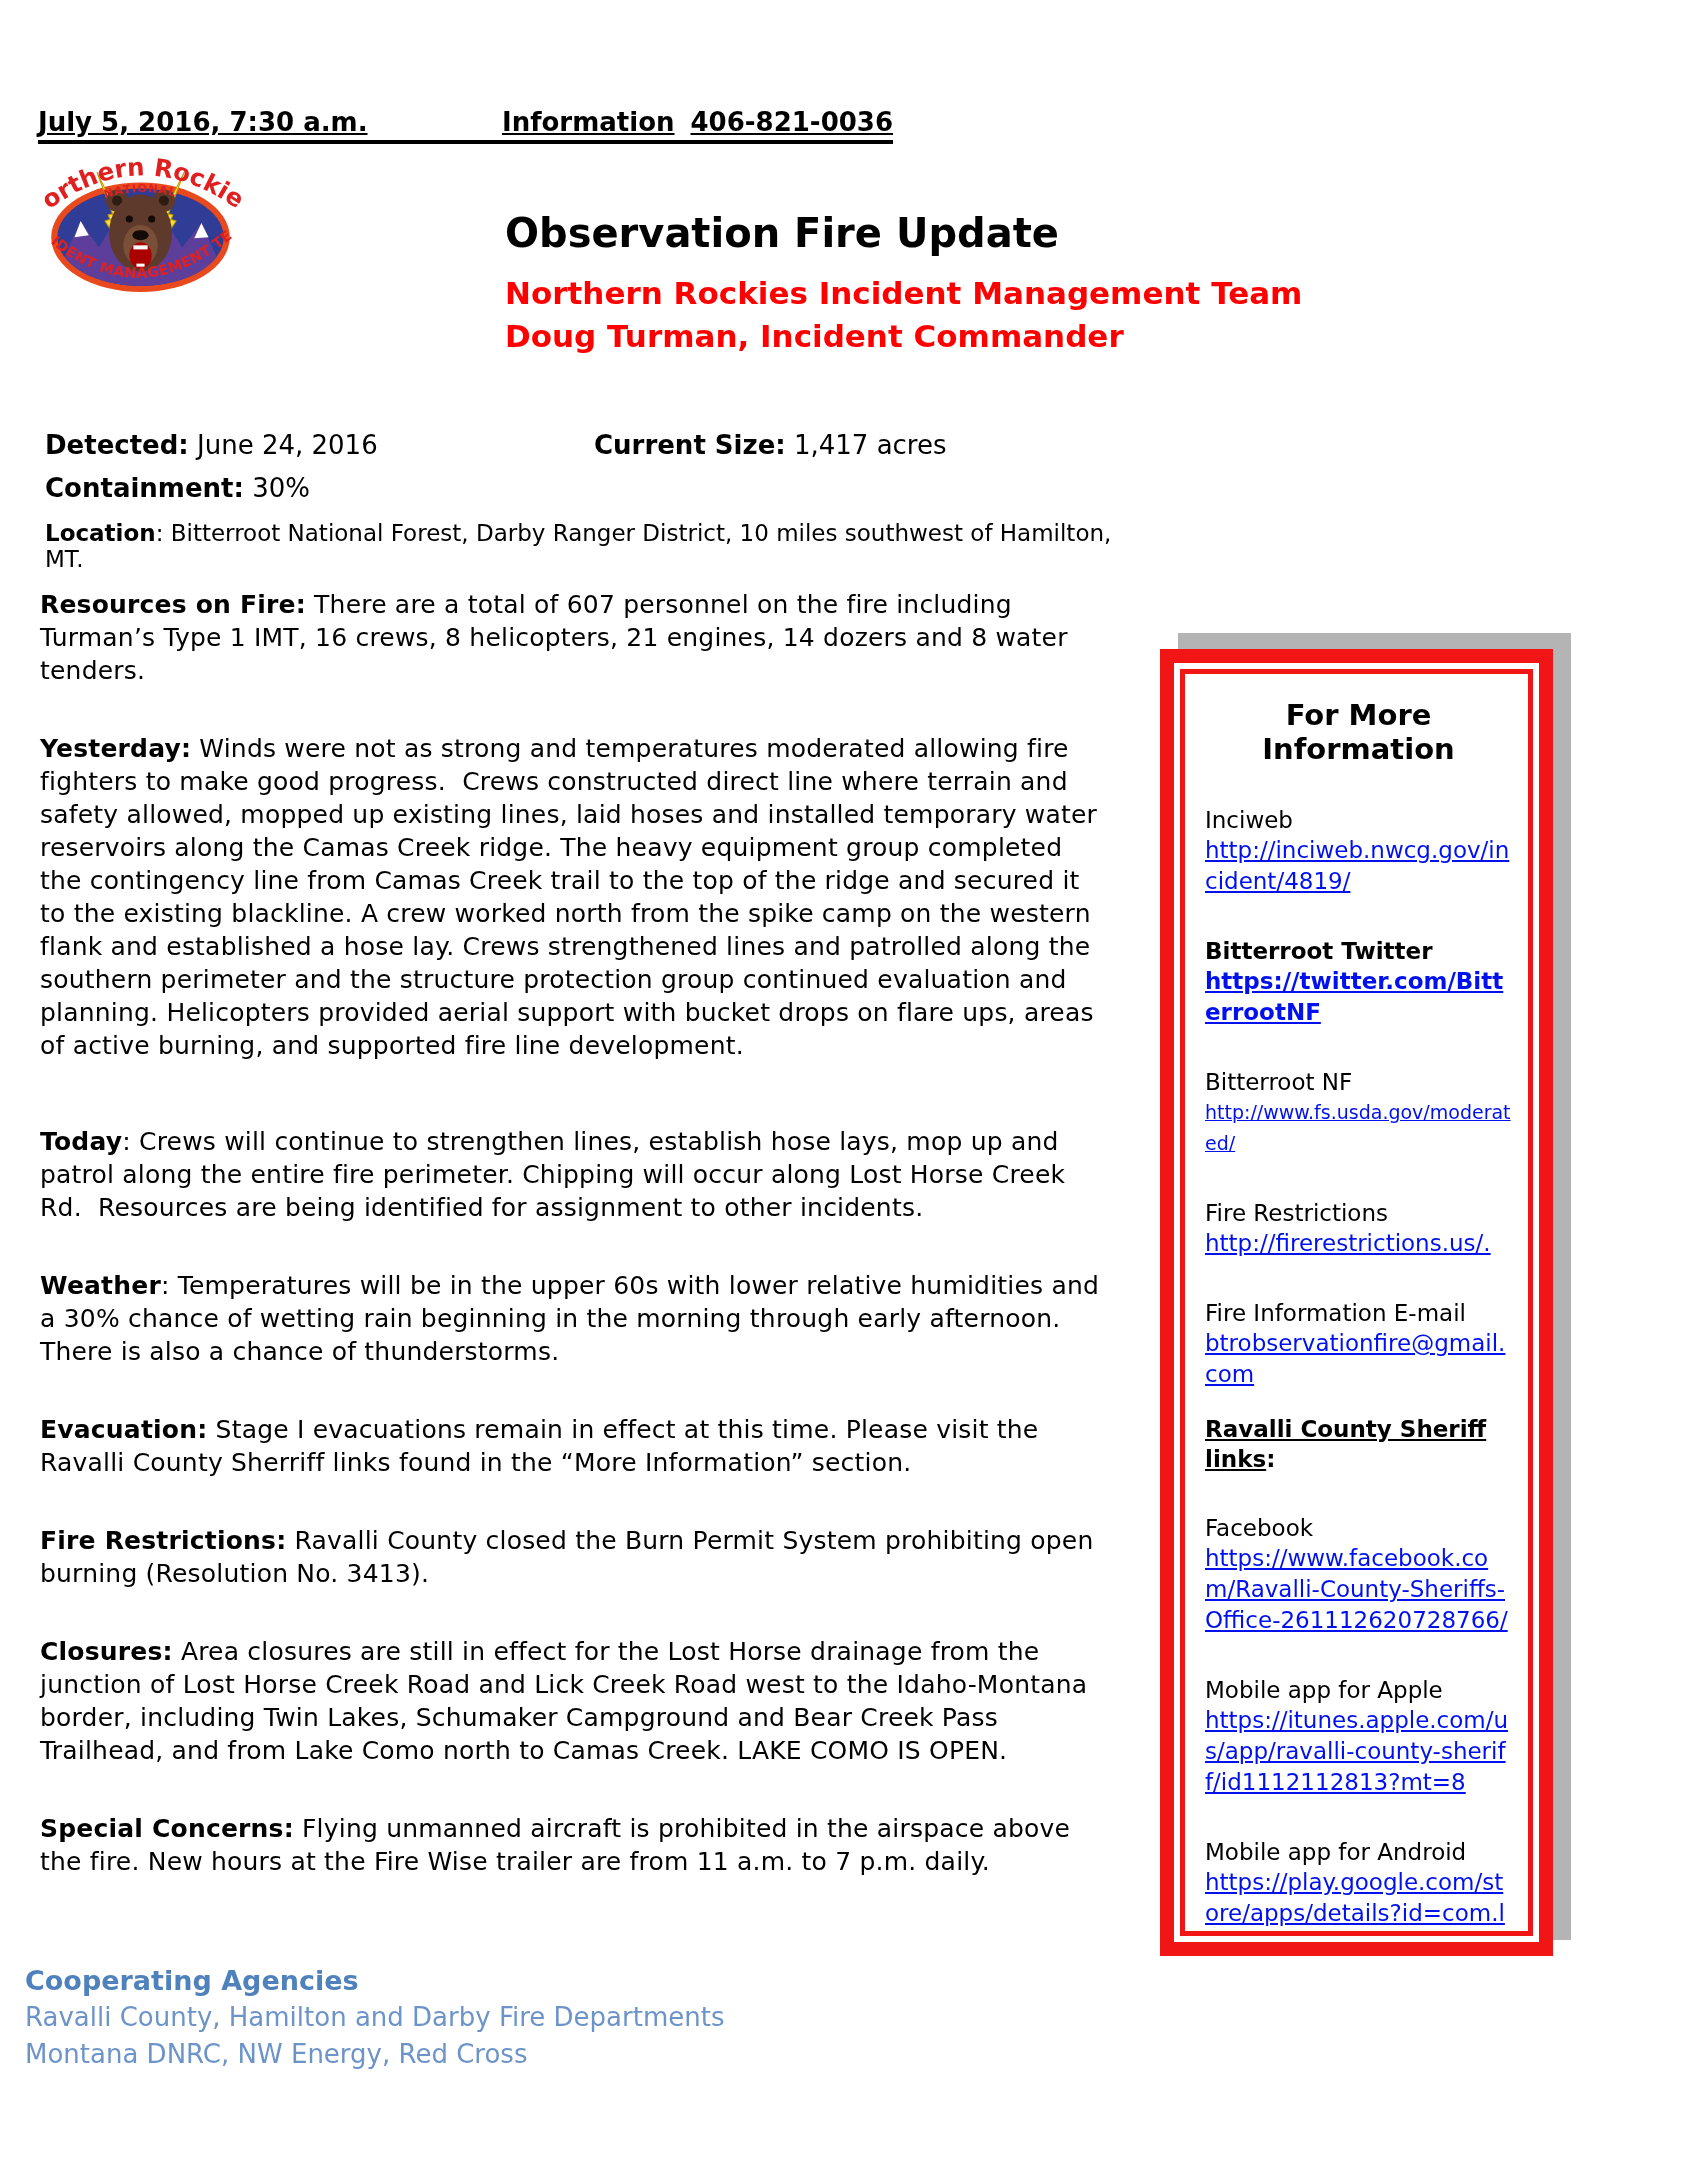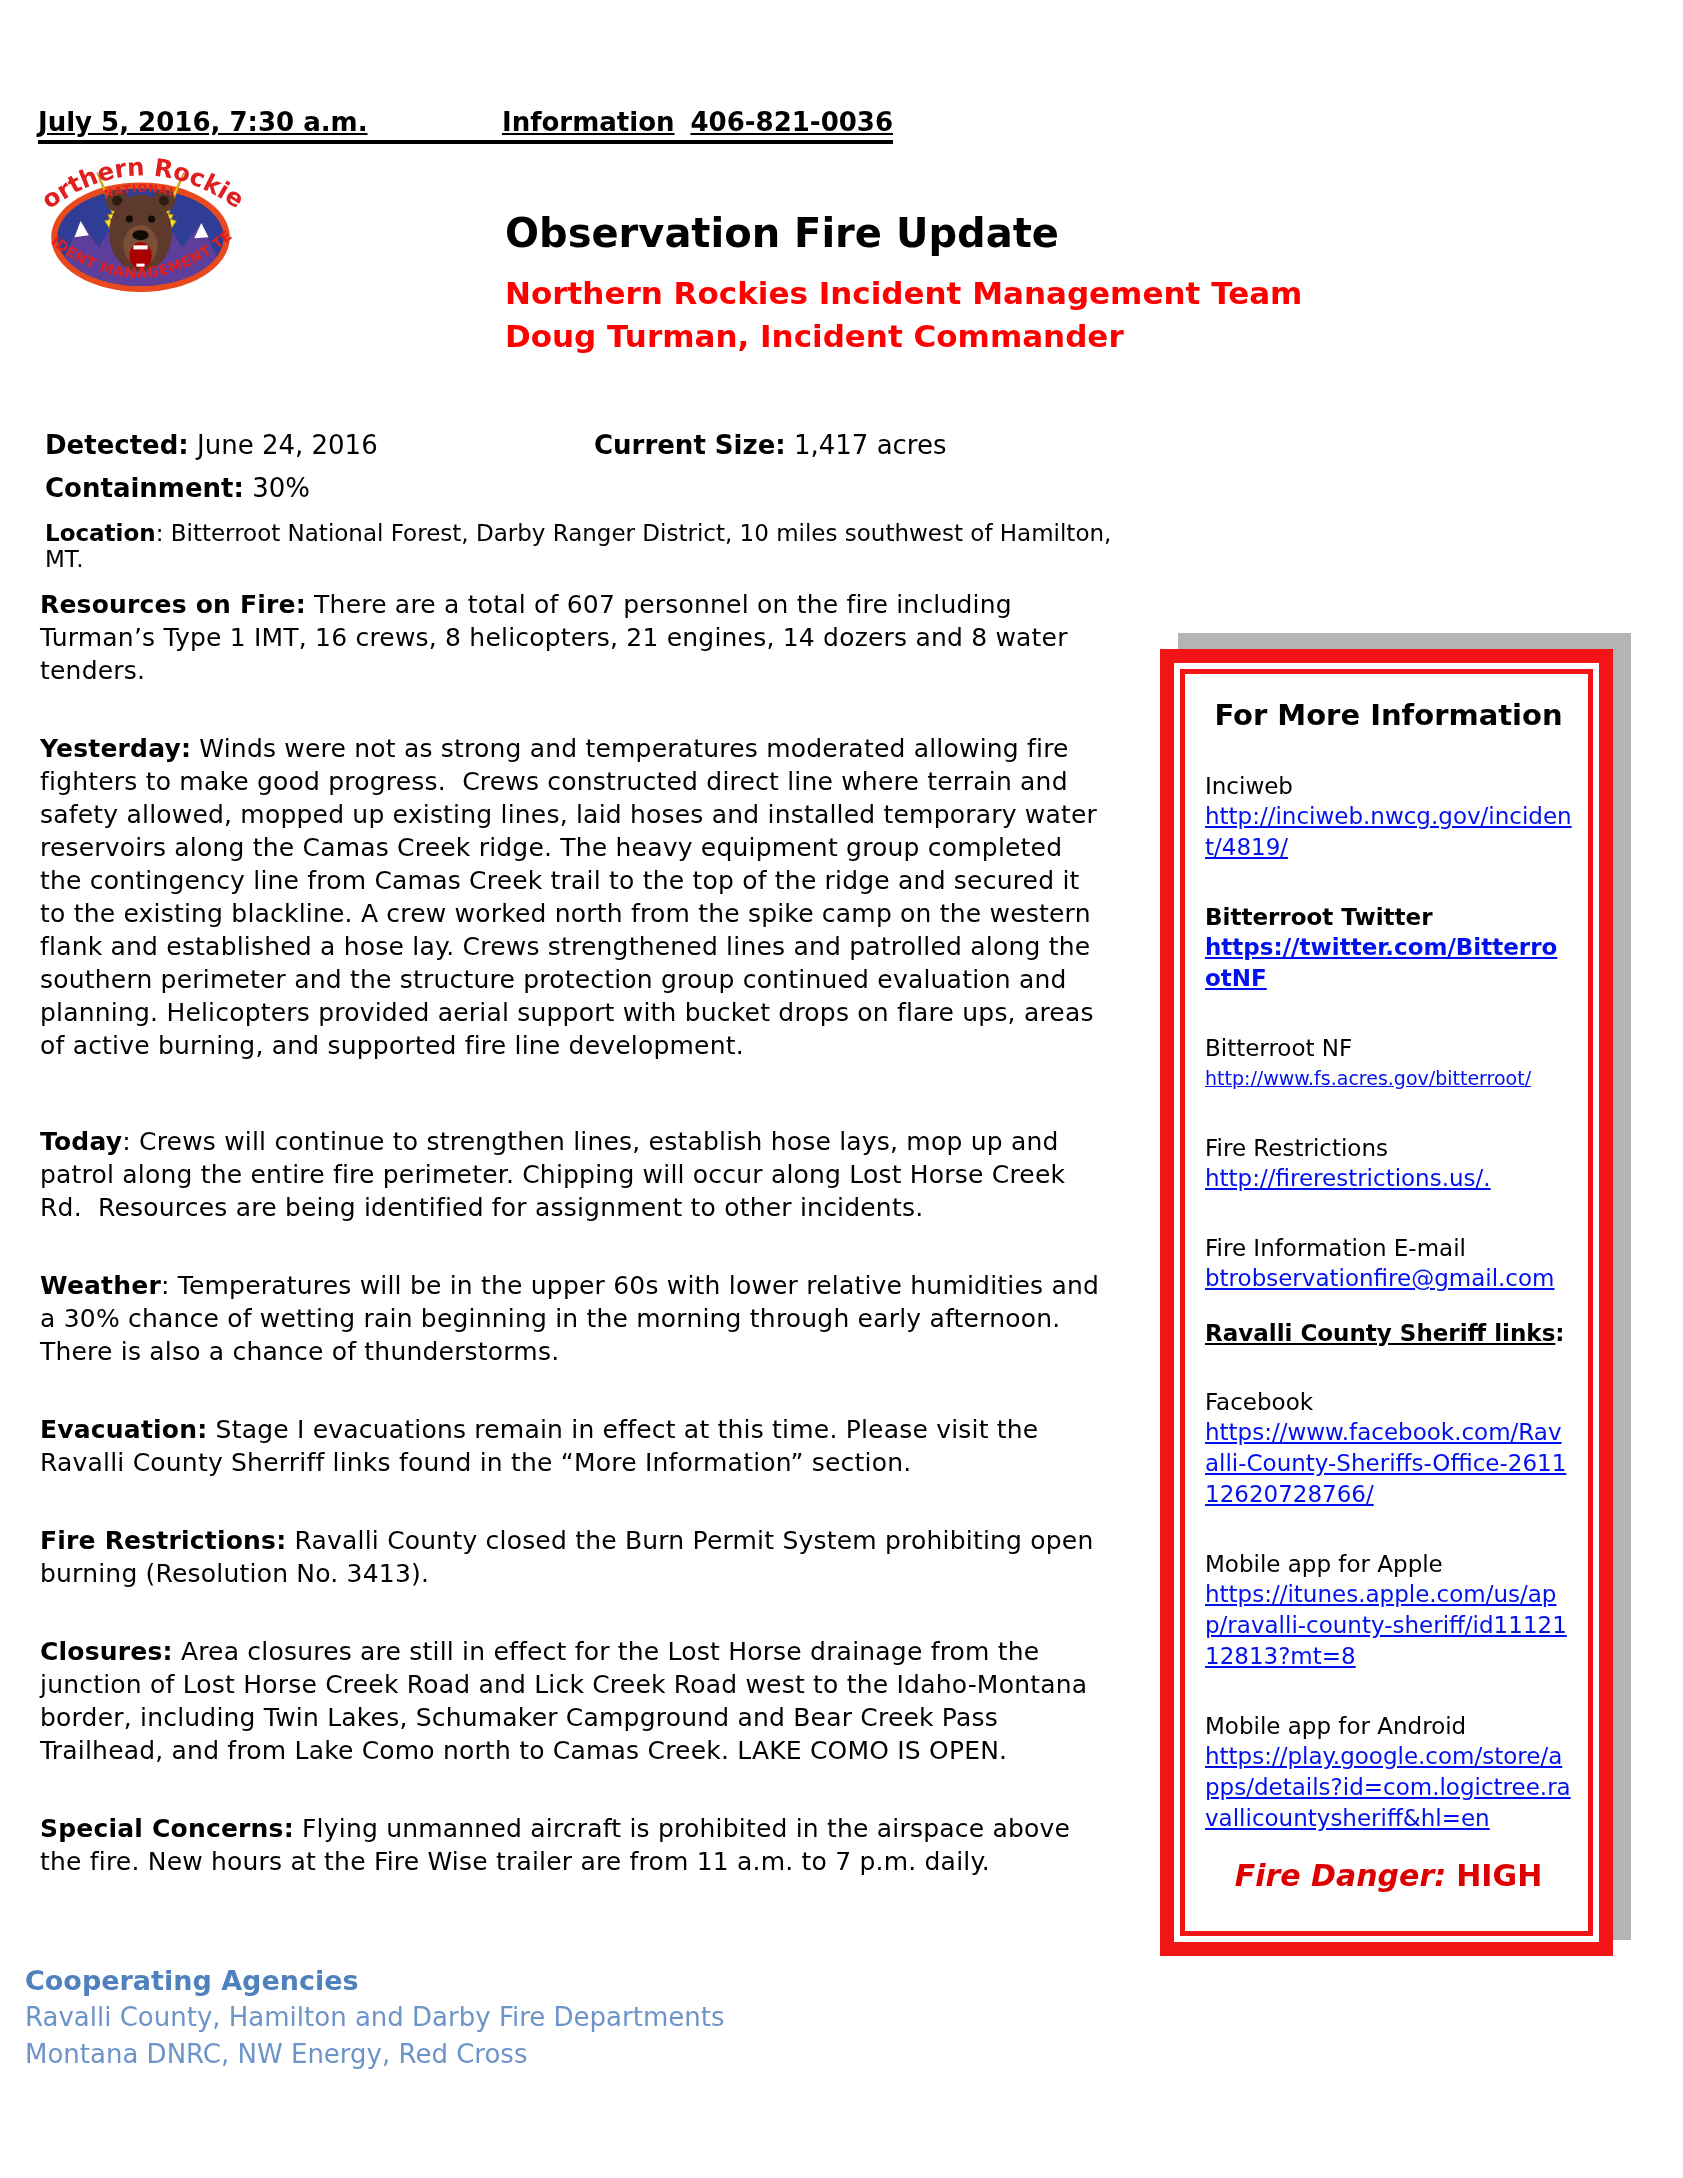--- a/index.html
+++ b/index.html
@@ -47,21 +47,21 @@
   .para.gap-lg { margin-bottom: 63px; }
   .ptext { white-space: pre-wrap; }
 
   
   .coop { position: absolute; left: 25px; top: 1962px; }
   .coop-heading { color: #4f81bd; font-weight: bold; font-size: 27px; line-height: 37px; }
   .coop-line { color: #6d94c9; font-size: 26px; line-height: 37px; }
 
   
   .sidebar {
-    position: absolute; left: 1160px; top: 649px; width: 453px; height: 1307px;
+    position: absolute; left: 1160px; top: 649px; width: 393px; height: 1307px;
     background: #fff; border: 14px solid #f21515;
     box-shadow: 18px -16px 0 #b4b4b4;
   }
   .sidebar-inner {
     position: absolute; inset: 6px; border: 5px solid #f21515;
     padding: 14px 16px 0 20px; overflow: hidden;
   }
   .sb-heading { text-align: center; font-size: 29px; font-weight: bold; margin: 10px 0 30px; }
   .sb-item { margin-bottom: 24px; }
   .sb-label { font-size: 23px; line-height: 30px; margin-top: 39px; }
@@ -166,21 +166,21 @@
     </div>
 
 
     <div class="sb-item bold">
       <div class="sb-label">Bitterroot Twitter</div>
       <a class="sb-link">https://twitter.com/BitterrootNF</a>
     </div>
 
     <div class="sb-item">
       <div class="sb-label">Bitterroot NF</div>
-      <a class="sb-link small">http://www.fs.acres.gov/bitterroot/</a>
+      <a class="sb-link small">http://www.fs.usda.gov/moderated/</a>
     </div>
 
     <div class="sb-item">
       <div class="sb-label">Fire Restrictions</div>
       <a class="sb-link">http://firerestrictions.us/.</a>
     </div>
 
     <div class="sb-item">
       <div class="sb-label">Fire Information E-mail</div>
       <a class="sb-link">btrobservationfire@gmail.com</a>

